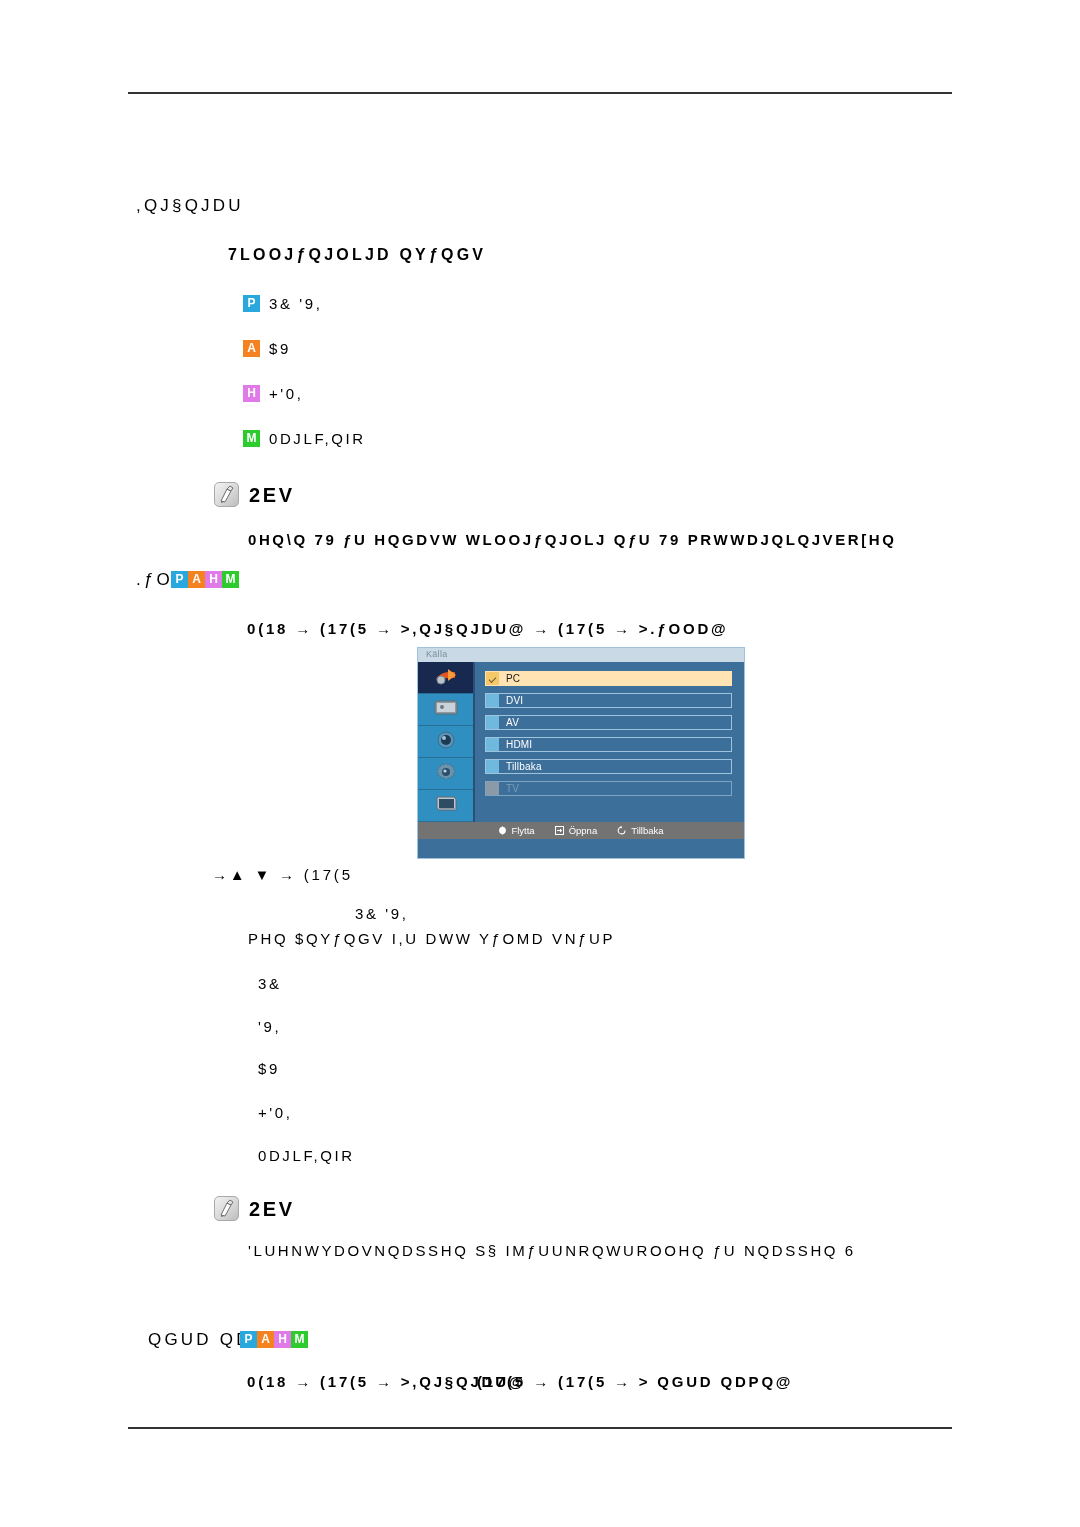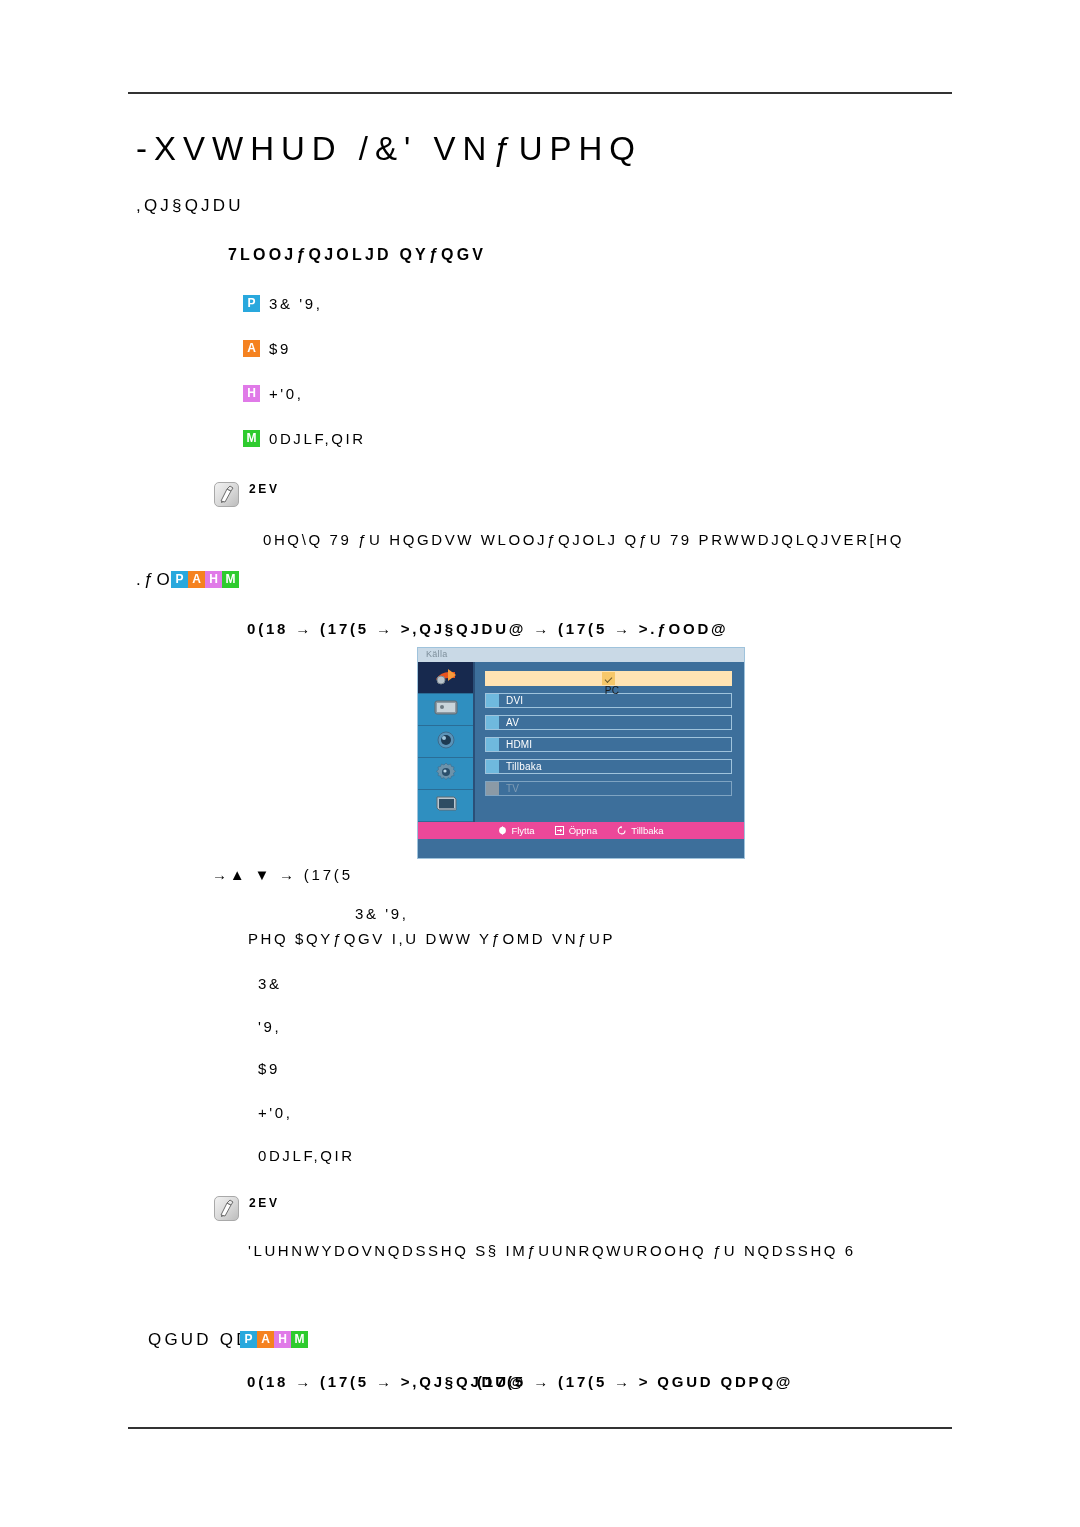--- a/index.html
+++ b/index.html
@@ -116,23 +116,23 @@
     background: linear-gradient(135deg, #f2f2f2 0%, #d8d8d8 55%, #bdbdbd 100%);
     border: 1px solid #a9a9a9;
     position: relative;
     flex: 0 0 auto;
   }
   .obs-icon svg { position: absolute; left: 3px; top: 2px; }
 
   .obs-row {
     position: absolute;
     display: flex;
-    align-items: flex-start;
+    align-items: flex-end;
     gap: 10px;
-    font-size: 12px;
+    font-size: 20px;
     font-weight: 700;
     letter-spacing: 2.6px;
     white-space: nowrap;
   }
 
   
   .overlap-wrap { position: relative; display: inline-block; }
   .overlap-badges {
     position: absolute;
     top: 1px;
@@ -193,57 +193,55 @@
     width: 13px;
     height: 100%;
     background: #6fb9de;
     flex: 0 0 auto;
   }
   .osd-row .lbl { padding-left: 7px; }
   .osd-row.sel {
     background: #ffe3b3;
     border-color: #ffe3b3;
     color: #1a1a1a;
-    flex-direction: column;
   }
   .osd-row.sel .sw { background: #f7c86a; position: relative; }
   .osd-row.sel .sw::after {
     content: "";
     position: absolute;
     left: 3px; top: 5px;
     width: 6px; height: 3px;
     border-left: 1.5px solid #6b5a2c;
     border-bottom: 1.5px solid #6b5a2c;
     transform: rotate(-45deg);
   }
   .osd-row.dim { color: #7f9cb5; border-color: #7fa4c2; }
   .osd-row.dim .sw { background: #8b9aa6; }
   .osd-foot {
     height: 17px;
-    background: #ec4899;
+    background: #737373;
     display: flex;
     align-items: center;
     justify-content: center;
     gap: 20px;
     font-size: 9.5px;
     color: #ffffff;
   }
   .osd-foot span.k { display: inline-flex; align-items: center; gap: 4px; }
 
   .clip-right { overflow: hidden; }
 </style>
 </head>
 <body>
 
 <div class="page">
 
   <div class="rule top"></div>
   <div class="rule bottom"></div>
 
-  <div class="h1">-XVWHUD /&amp;' VNƒUPHQ</div>
 
   <div class="h2" style="left:136px; top:196px;">,QJ§QJDU</div>
 
   <div class="h3" style="left:228px; top:246px;">7LOOJƒQJOLJD QYƒQGV</div>
 
   <div class="bullet-row" style="left:243px; top:295px;">
     <span class="badge badge-P">P</span>
     <span class="txt">3&amp;    '9,</span>
   </div>
   <div class="bullet-row" style="left:243px; top:340px;">
@@ -262,21 +260,21 @@
   <div class="obs-row" style="left:214px; top:482px;">
     <span class="obs-icon">
       <svg width="17" height="19" viewBox="0 0 17 19">
         <path d="M3 16 L9 4 L13 6 L7 17 Z" fill="#ffffff" stroke="#6d6d6d" stroke-width="1"></path>
         <path d="M9 4 L12 1 L15 3 L13 6 Z" fill="#e8e8e8" stroke="#6d6d6d" stroke-width="1"></path>
         <path d="M3 16 L6 17 L3 18 Z" fill="#6d6d6d"></path>
       </svg>
     </span>
     <span>2EV</span>
   </div>
-  <div class="body-txt" style="left:263px; top:531px;">0HQ\Q 79 ƒU HQGDVW WLOOJƒQJOLJ QƒU 79 PRWWDJQLQJVER[HQ</div>
+  <div class="body-txt" style="left:248px; top:531px;font-weight:bold;">0HQ\Q 79 ƒU HQGDVW WLOOJƒQJOLJ QƒU 79 PRWWDJQLQJVER[HQ</div>
 
   <div class="h2" style="left:136px; top:570px;">
     <span class="overlap-wrap">
       <span>.ƒOOD</span>
       <span class="overlap-badges" style="left:35px;">
         <span class="badge badge-P">P</span>
         <span class="badge badge-A">A</span>
         <span class="badge badge-H">H</span>
         <span class="badge badge-M">M</span>
       </span>

